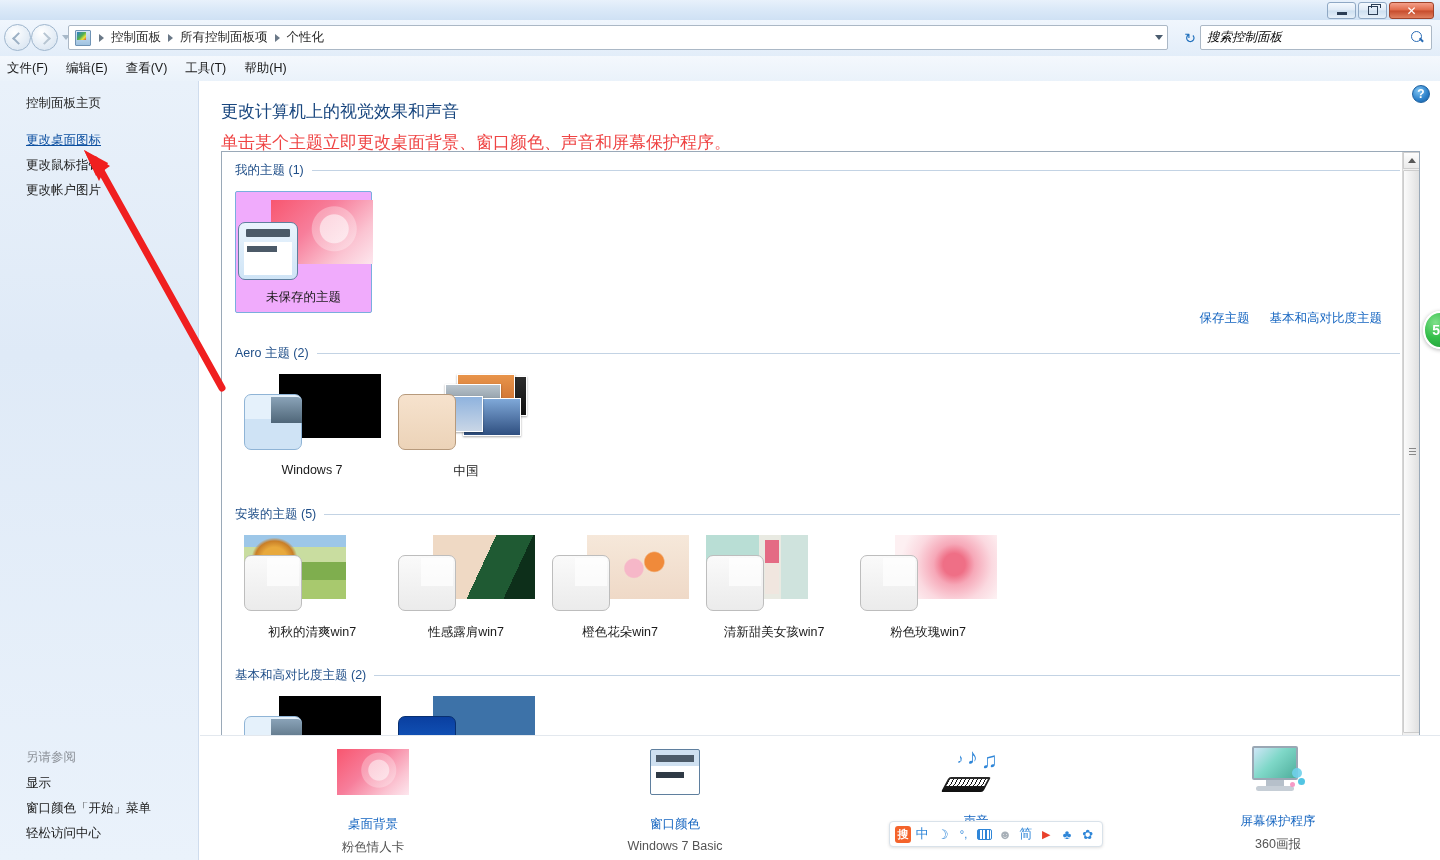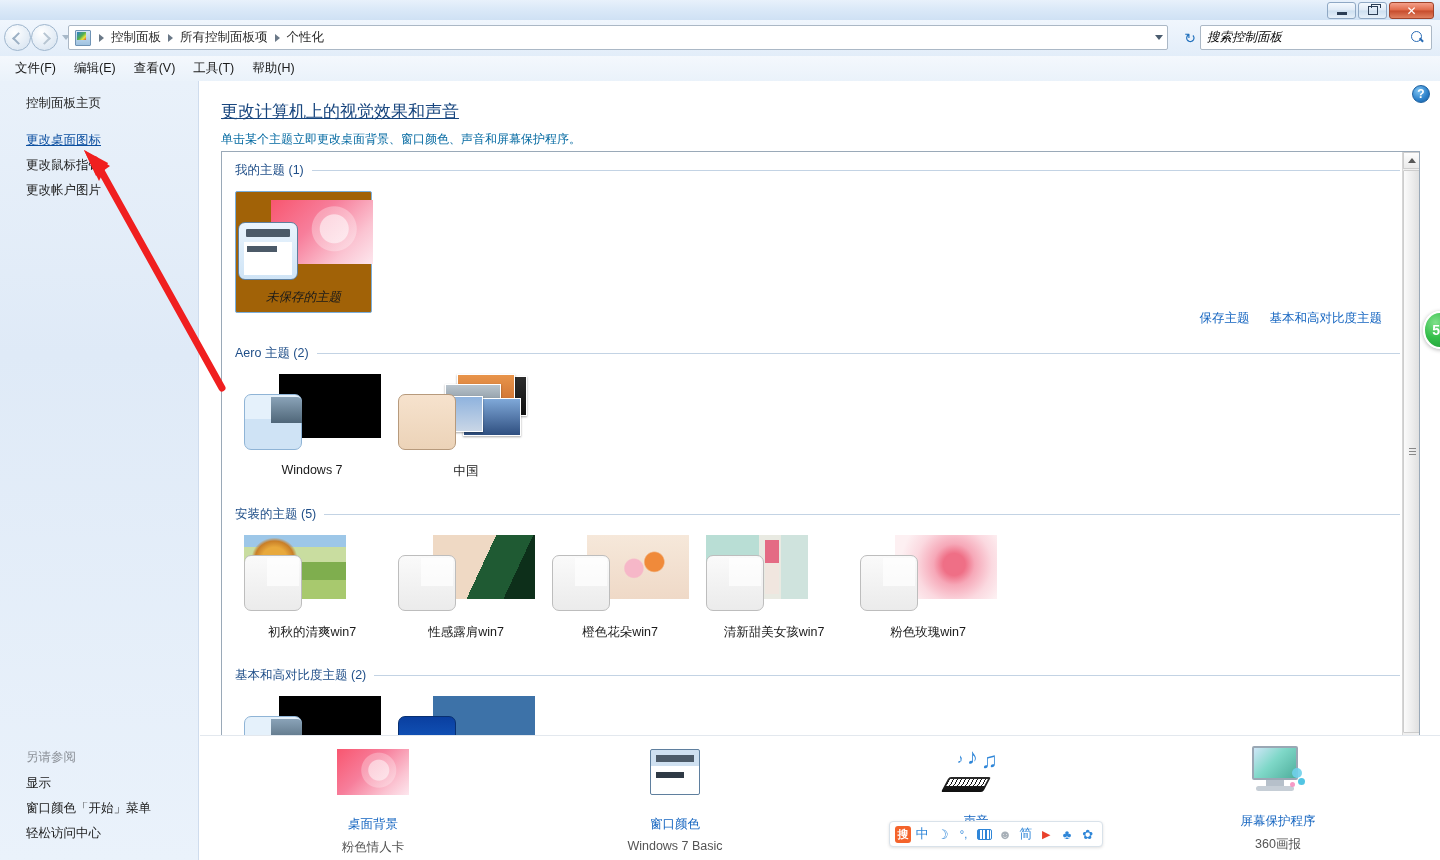--- a/index.html
+++ b/index.html
@@ -103,21 +103,21 @@
   }
   .mag:after {
     content: ""; position: absolute; left: 8px; top: 8px; width: 5px; height: 1.6px;
     background: #2a6cb5; transform: rotate(45deg);
   }
 
   
   .menubar {
     position: absolute; left: 0; top: 56px; width: 1440px; height: 25px;
     background: linear-gradient(to bottom, #f4f8fd 0%, #eaf2fa 100%);
-    display: flex; align-items: center; padding-left: 8px; gap: 4px;
+    display: flex; align-items: center; gap: 4px;
   }
   .menuitem { font-size: 12.5px; color: #1a1a1a; padding: 3px 7px; }
 
   
   .sidebar {
     position: absolute; left: 0; top: 81px; width: 199px; height: 779px;
     background: linear-gradient(to bottom, #e9f1fa 0%, #dfeaf7 35%, #eaf2fb 100%);
     border-right: 1px solid #cfdced;
   }
   .sidebar .side-head { position: absolute; left: 26px; top: 14px; font-size: 12.5px; color: #1f1f1f; }
@@ -130,24 +130,24 @@
     position: absolute; left: 200px; top: 81px; width: 1240px; height: 779px;
     background: #ffffff;
   }
   .helpbtn {
     position: absolute; right: 10px; top: 4px; width: 18px; height: 18px; border-radius: 50%;
     background: radial-gradient(circle at 35% 30%, #7fc4f2 0%, #2a7fc9 60%, #1a5c9b 100%);
     border: 1px solid #1c5f9f; color: #ffffff; font-size: 12px; font-weight: bold;
     text-align: center; line-height: 16px;
   }
   .page-title {
-    position: absolute; left: 21px; top: 19px; font-size: 17px; color: #17457e; white-space: nowrap; text-decoration: underline;
+    position: absolute; left: 21px; top: 19px; font-size: 17px; color: #17457e; white-space: nowrap;
   }
   .page-sub {
-    position: absolute; left: 21px; top: 50px; font-size: 12px; color: #0369a1; white-space: nowrap;
+    position: absolute; left: 21px; top: 50px; font-size: 17px; color: #ef4444; white-space: nowrap;
   }
 
   
   .pane {
     position: absolute; left: 21px; top: 70px; width: 1199px; height: 663px;
     border: 1px solid #9aa9b8; background: #ffffff; overflow: hidden;
   }
   .pane-inner { position: absolute; left: 0; top: 0; width: 1180px; height: 663px; overflow: hidden; }
   .vscroll {
     position: absolute; right: 0; top: 0; width: 17px; height: 661px;
@@ -180,22 +180,22 @@
   
   .group { position: absolute; left: 0; width: 1180px; }
   .group-head { display: flex; align-items: center; padding: 0 2px 0 13px; }
   .group-title { font-size: 12.5px; color: #1f4e88; white-space: nowrap; margin-right: 8px; }
   .group-rule { flex: 1; height: 1px; background: #c3d3e4; }
   .tiles { display: flex; padding-left: 13px; margin-top: 12px; }
   .tile { width: 154px; text-align: center; }
   .tile-art { position: relative; width: 137px; height: 82px; margin: 0 auto; }
   .tile-label { margin-top: 7px; font-size: 12.5px; color: #1a1a1a; white-space: nowrap; }
   .tile.selected-wrap {
-    background: #a16207; border: 1px solid #7aaedd; border-radius: 2px;
-    padding: 8px 0 6px 0; width: 137px; font-style: italic;
+    background: #f0abfc; border: 1px solid #7aaedd; border-radius: 2px;
+    padding: 8px 0 6px 0; width: 137px;
   }
   .wall { position: absolute; right: 0; top: 0; width: 102px; height: 64px; }
   .winprev {
     position: absolute; left: 2px; top: 22px; width: 60px; height: 58px;
     border-radius: 7px; border: 1.5px solid #5f7f9e;
     background: linear-gradient(to bottom, #eaf4fd, #cfe4f6);
   }
   .winprev .titlelines { position: absolute; left: 7px; top: 6px; right: 7px; }
   .winprev .tl1 { height: 8px; background: #4c5a68; border-radius: 1px; }
   .winprev .body { position: absolute; left: 5px; top: 19px; right: 5px; bottom: 4px; background: #ffffff; }

